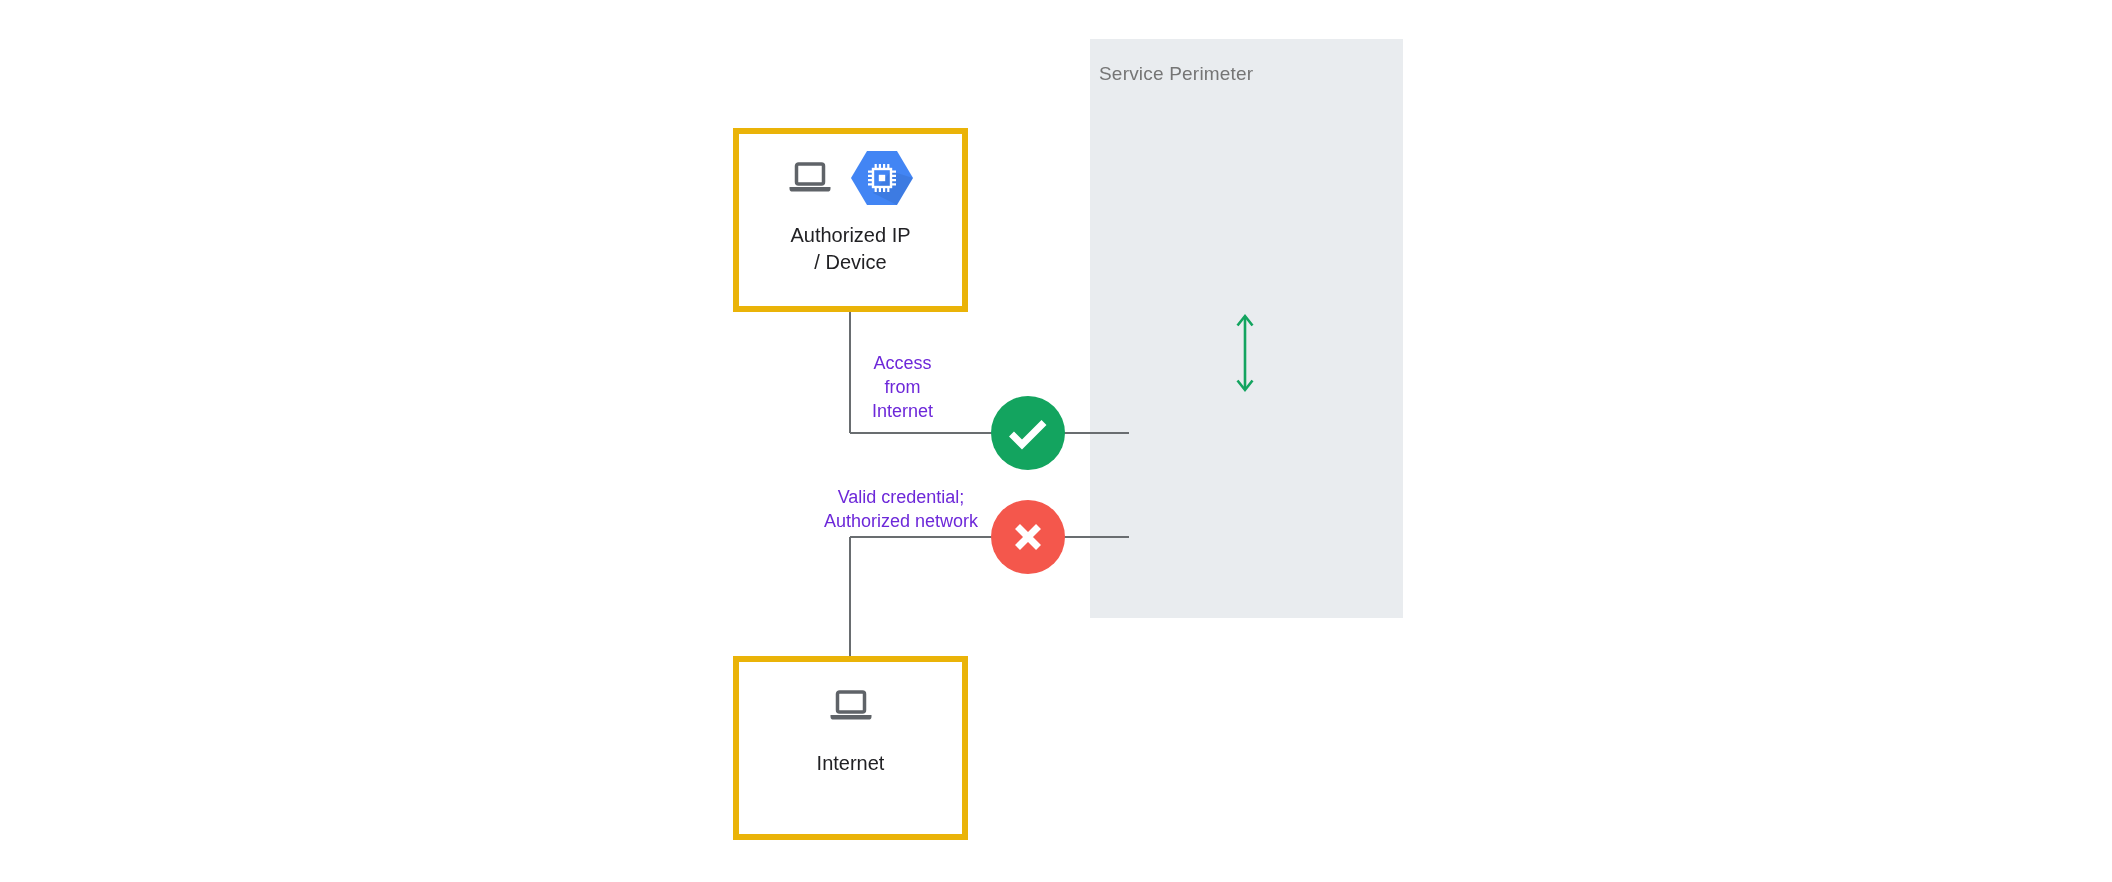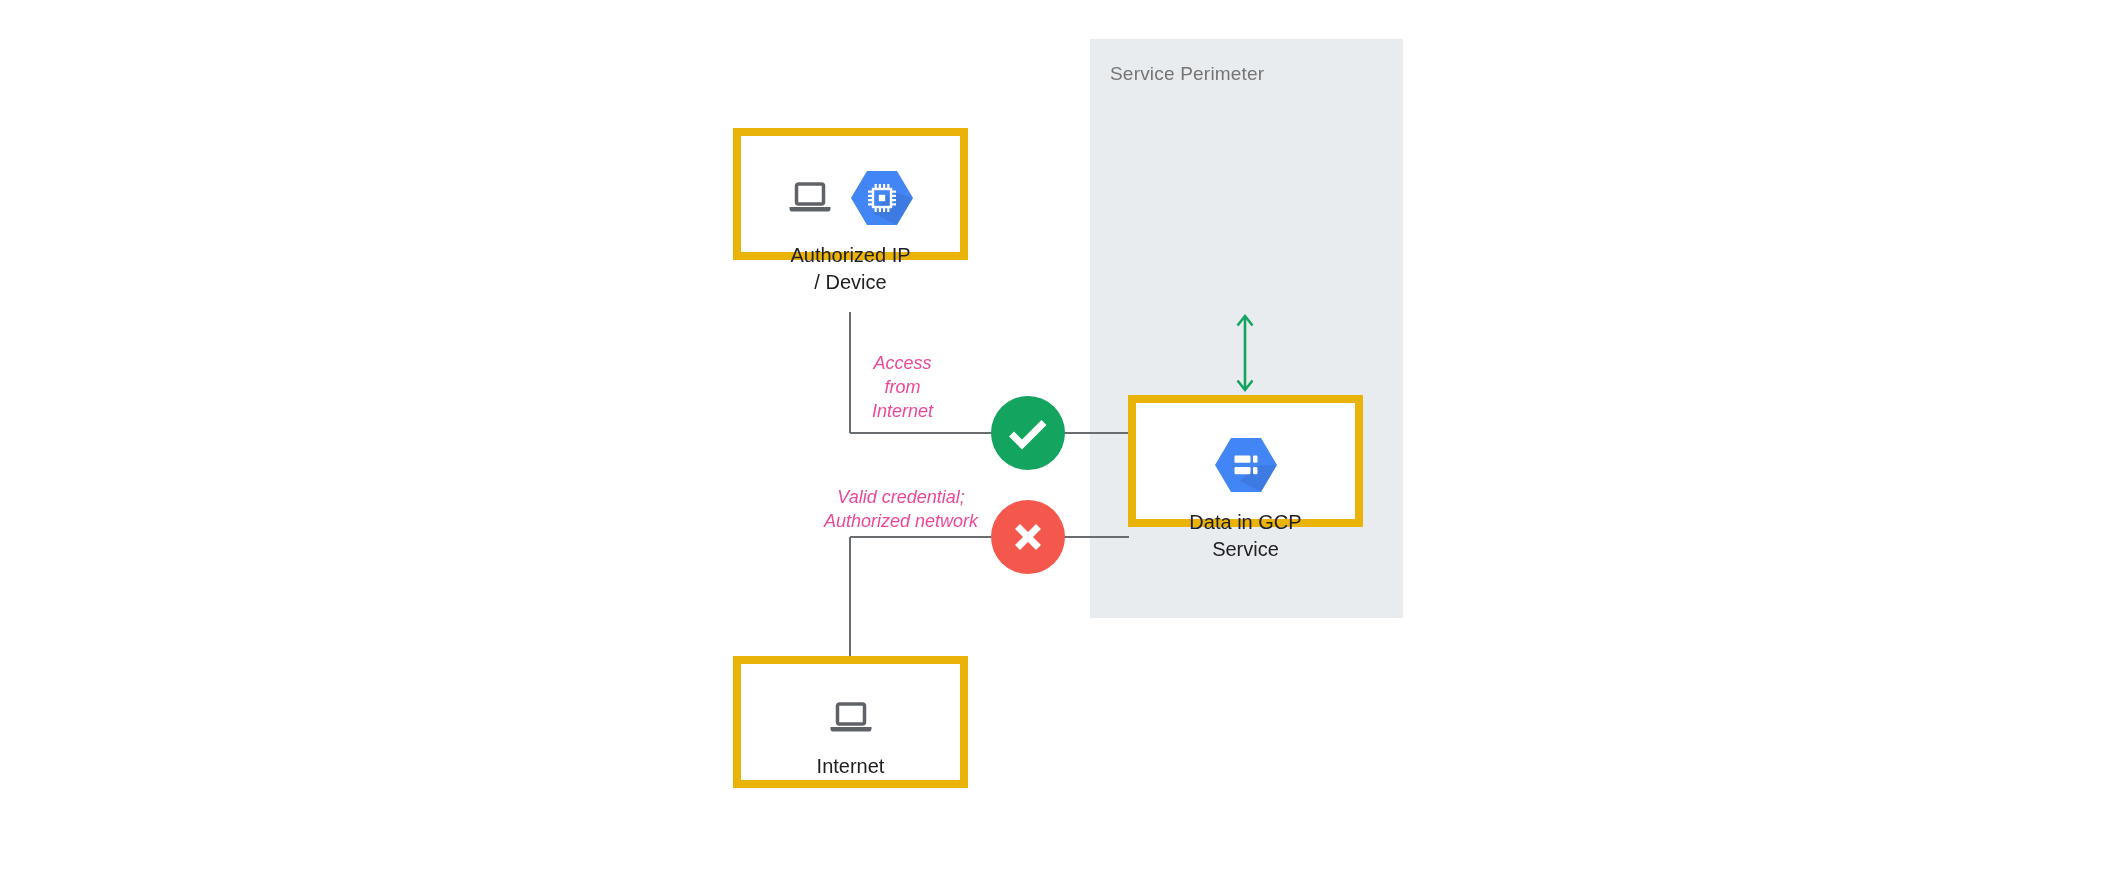--- a/index.html
+++ b/index.html
@@ -5,32 +5,32 @@
   html,body{margin:0;padding:0;background:#ffffff;}
   .canvas{
     position:relative;width:2112px;height:882px;background:#ffffff;
     font-family:"Liberation Sans", sans-serif;overflow:hidden;
   }
   .perimeter{
     position:absolute;left:1090px;top:39px;width:313px;height:579px;
     background:#e9ecef;
   }
   .perimeter-label{
-    position:absolute;left:20px;top:24px;font-size:19px;color:#757575;
+    position:absolute;left:9px;top:24px;font-size:19px;color:#757575;
     letter-spacing:.2px;white-space:nowrap;
   }
   .node{
-    position:absolute;width:235px;height:132px;background:#ffffff;
-    border:8px solid #eab308;box-sizing:border-box;
-    display:flex;flex-direction:column;align-items:center;padding-top:34px;
+    position:absolute;width:235px;height:184px;background:#ffffff;
+    border:6px solid #eab308;box-sizing:border-box;
+    display:flex;flex-direction:column;align-items:center;padding-top:16px;
   }
   .node .icons{height:56px;display:flex;align-items:center;gap:18px;}
   .node .label{margin-top:16px;font-size:20px;line-height:27px;color:#212124;text-align:center;}
   .line{position:absolute;background:#696d70;}
-  .edge-label{position:absolute;font-size:18px;line-height:24px;color:#ec4899;text-align:center;font-style:italic;}
+  .edge-label{position:absolute;font-size:18px;line-height:24px;color:#6d28d9;text-align:center;}
   .badge{
     position:absolute;width:74px;height:74px;border-radius:50%;
     display:flex;align-items:center;justify-content:center;
   }
   .badge.green{background:#13a45f;}
   .badge.red{background:#f4574c;}
   .double-arrow{position:absolute;left:1233px;top:312px;}
   svg{display:block;}
 </style>
 </head>
@@ -72,41 +72,20 @@
         <path stroke="#ffffff" stroke-width="2.2" fill="none" d="M25.7 14V19M29.9 14V19M34.1 14V19M38.3 14V19M25.7 37V42M29.9 37V42M34.1 37V42M38.3 37V42M18 21.7H23M18 25.9H23M18 30.1H23M18 34.3H23M41 21.7H46M41 25.9H46M41 30.1H46M41 34.3H46"></path>
       </svg>
     </div>
     <div class="label">
       <div>Authorized IP</div>
       <div>/ Device</div>
     </div>
   </div>
 
 
-  <div class="node" style="left:1128px;top:395px;">
-    <div class="icons">
-      <svg width="64" height="56" viewBox="0 0 64 56">
-        <defs>
-            <clipPath id="hexclip-c">
-              <polygon points="17,1 47,1 63,28 47,55 17,55 1,28"></polygon>
-            </clipPath>
-          </defs>
-        <polygon points="17,1 47,1 63,28 47,55 17,55 1,28" fill="#4285f4"></polygon>
-        <polygon points="43,29 63,28 47,55 26,44" fill="#000000" opacity="0.07" clip-path="url(#hexclip-c)"></polygon>
-        <rect x="20.5" y="18.5" width="16" height="7.2" rx="1.2" fill="#ffffff"></rect>
-        <rect x="39" y="18.5" width="4.5" height="7.2" rx="1.2" fill="#ffffff"></rect>
-        <rect x="20.5" y="30" width="16" height="7.2" rx="1.2" fill="#ffffff"></rect>
-        <rect x="39" y="30" width="4.5" height="7.2" rx="1.2" fill="#ffffff"></rect>
-      </svg>
-    </div>
-    <div class="label">
-      <div>Data in GCP</div>
-      <div>Service</div>
-    </div>
-  </div>
 
   <div class="node" style="left:733px;top:656px;">
     <div class="icons">
       <svg width="44" height="32" viewBox="0 0 44 32">
         <rect x="8.5" y="2" width="27" height="20" rx="2" fill="none" stroke="#5f6368" stroke-width="3.5"></rect>
         <path d="M1.5 25 h41 v1.4 a3.2 3.2 0 0 1 -3.2 3.2 H4.7 a3.2 3.2 0 0 1 -3.2 -3.2 z" fill="#5f6368"></path>
       </svg>
     </div>
     <div class="label">
       <div>Internet</div>

